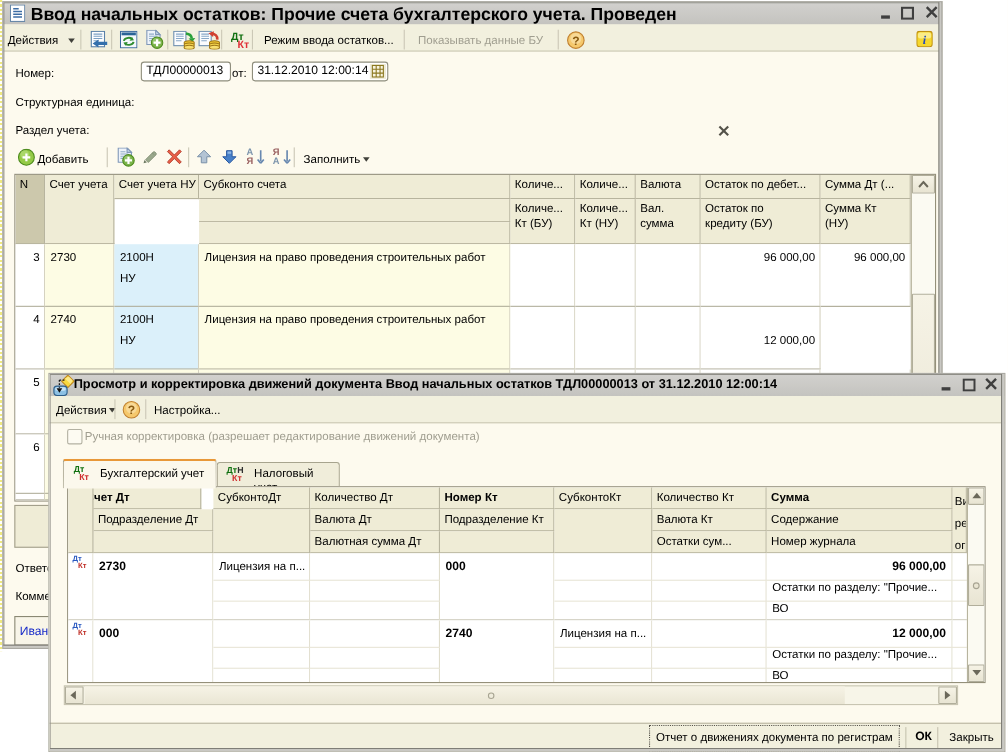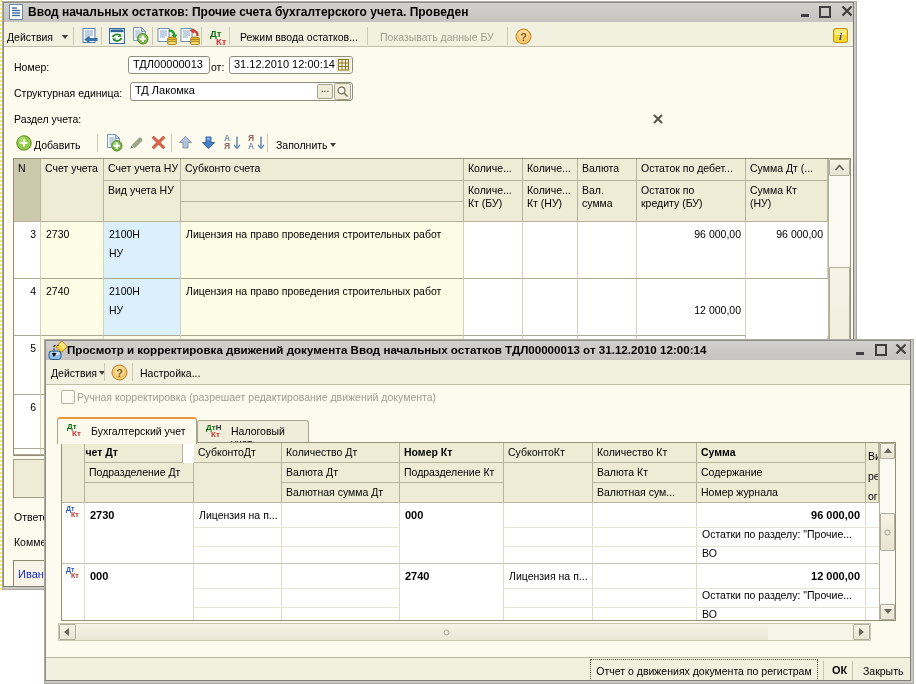--- a/index.html
+++ b/index.html
@@ -4,21 +4,21 @@
 <style>
 * { margin:0; padding:0; box-sizing:border-box; }
 html,body { width:916px; height:684px; background:#fff; overflow:hidden; }
 body { font-family:"Liberation Sans", sans-serif; font-size:10.5px; color:#000; position:relative; }
 .abs { position:absolute; }
 #leftdots { position:absolute; left:0; top:0; width:2px; height:592px;
   background:repeating-linear-gradient(to bottom,#eee87e 0 2px,#ffffff 2px 4px); }
 .win { position:absolute; background:#f2f0de; }
 .wborder { position:absolute; inset:0; border:1px solid #aaa9a3; box-shadow: inset -2px -2px 0 #c9c8c3, inset -3px -3px 0 #7f7e77, inset 1px 1px 0 #8f8e87; pointer-events:none; z-index:50; }
 .tbar { position:absolute; background:linear-gradient(#d2d1ce,#c4c3bf); }
-.ttext { position:absolute; font-weight:bold; font-size:12px; white-space:nowrap; top:4px; }
+.ttext { position:absolute; font-weight:bold; font-size:16px; white-space:nowrap; top:4px; }
 .mingl { position:absolute; width:8px; height:3px; background:#3f3f3f; }
 .tbsep { position:absolute; width:1px; height:18px; background:#cbc8b6; }
 .tbt { position:absolute; white-space:nowrap; }
 .gray { color:#a09e90; }
 .lbl { position:absolute; white-space:nowrap; }
 .fld { position:absolute; background:#fff; border:1px solid #8f8e7d; border-radius:3px; font-size:11px; padding:1px 3px 0 4px; white-space:nowrap; overflow:hidden; }
 .hc { position:absolute; background:#efecd6; border-right:1px solid #b7b49e; border-bottom:1px solid #b7b49e; padding:3px 3px 0 4px; overflow:hidden; line-height:13px; white-space:nowrap; }
 .bc { position:absolute; background:#fff; overflow:hidden; padding:3px 3px 0 5px; line-height:19px; white-space:nowrap; }
 .num { text-align:right; padding-right:4px; }
 .sbb { position:absolute; background:linear-gradient(#f6f3e6,#e8e4d2); border:1px solid #b1ae9b; border-radius:1px; }
@@ -145,28 +145,20 @@
       <g stroke="#8c7820">
           <rect x="2.5" y="1.5" width="10" height="10.5" fill="#f8f4e0"></rect>
       <line x1="2.5" y1="5" x2="12.5" y2="5"></line>
           <line x1="2.5" y1="8.5" x2="12.5" y2="8.5"></line>
       <line x1="6" y1="1.5" x2="6" y2="12"></line>
           <line x1="9.5" y1="1.5" x2="9.5" y2="12"></line>
         </g>
     </svg>
   </div>
   <div class="lbl" style="left:12px; top:86px;">Структурная единица:</div>
-  <div class="fld" style="left:128px; top:81px; width:223px; height:19px;">ТД Лакомка
-    <div class="abs" style="right:19px; top:1px; width:16px; height:15px; background:#efecd9; border:1px solid #a5a28c; border-radius:2px; text-align:center; line-height:8px; font-size:10px; color:#3a3a30;">...</div>
-    <svg class="abs" style="right:1px; top:0px;" width="17" height="17" viewBox="0 0 17 17">
-      <rect x="0.5" y="0.5" width="16" height="16" rx="2" fill="#efecd9" stroke="#a5a28c"></rect>
-      <circle cx="7.5" cy="7.5" r="3.4" fill="#fdfbef" stroke="#7a7660" stroke-width="1.3"></circle>
-      <line x1="10" y1="10" x2="13.5" y2="13.5" stroke="#7a7660" stroke-width="1.6"></line>
-    </svg>
-  </div>
   <div class="lbl" style="left:12px; top:112px;">Раздел учета:</div>
   <svg class="abs" style="left:649px; top:111px;" width="14" height="14" viewBox="0 0 14 14">
     <path d="M3 3 L11 11 M11 3 L3 11" stroke="#55534a" stroke-width="2"></path>
   </svg>
 
   <svg class="abs" style="left:14px; top:134px;" width="16" height="16" viewBox="0 0 16 16">
     <circle cx="8" cy="8" r="7.2" fill="#94ca46" stroke="#4e8c1e"></circle>
     <circle cx="6.5" cy="5.5" r="4" fill="#b8e080" opacity="0.6"></circle>
     <path d="M8 4.5 v7 M4.5 8 h7" stroke="#fff" stroke-width="2"></path>
   </svg>
@@ -210,21 +202,20 @@
       <path d="M4 0.5 v10 M4 12.5 L1.2 9 M4 12.5 L6.8 9" stroke="#6888b0" stroke-width="1.5" fill="none"></path>
     </svg>
   <div class="tbsep" style="left:265px; top:133px;"></div>
   <div class="lbl" style="left:274px; top:138px;">Заполнить</div>
   <div class="tri" style="left:328px; top:142px; border-left:3.5px solid transparent; border-right:3.5px solid transparent; border-top:4px solid #40403a;"></div>
 
   <div id="t1" class="abs" style="left:11px; top:157px; width:838px; height:298px; border:1px solid #94907a; background:#fff; overflow:hidden;">
       <div class="hc" style="left:0px; top:0px; width:27px; height:63px;background:#ccc8ac;">N</div>
       <div class="hc" style="left:27px; top:0px; width:63px; height:63px;">Счет учета</div>
       <div class="hc" style="left:90px; top:0px; width:77px; height:22px;">Счет учета НУ</div>
-      <div class="hc" style="left:90px; top:22px; width:77px; height:41px;">Вид учета НУ</div>
       <div class="hc" style="left:167px; top:0px; width:283px; height:22px;">Субконто счета</div>
       <div class="hc" style="left:167px; top:22px; width:283px; height:21px;"></div>
       <div class="hc" style="left:167px; top:43px; width:283px; height:20px;"></div>
       <div class="hc" style="left:450px; top:0px; width:59px; height:22px;">Количе...</div>
       <div class="hc" style="left:450px; top:22px; width:59px; height:41px;">Количе...<br>Кт (БУ)</div>
       <div class="hc" style="left:509px; top:0px; width:55px; height:22px;">Количе...</div>
       <div class="hc" style="left:509px; top:22px; width:55px; height:41px;">Количе...<br>Кт (НУ)</div>
       <div class="hc" style="left:564px; top:0px; width:59px; height:22px;">Валюта</div>
       <div class="hc" style="left:564px; top:22px; width:59px; height:41px;">Вал.<br>сумма</div>
       <div class="hc" style="left:623px; top:0px; width:109px; height:22px;">Остаток по дебет...</div>
@@ -347,21 +338,21 @@
       <div class="hc" style="left:531px; top:0px; width:104px; height:20px;">Количество Кт</div>
       <div class="hc" style="left:635px; top:0px; width:169px; height:20px;font-weight:bold;">Сумма</div>
       <div class="hc" style="left:23px; top:20px; width:109px; height:20px;">Подразделение Дт</div>
       <div class="hc" style="left:220px; top:20px; width:118px; height:20px;">Валюта Дт</div>
       <div class="hc" style="left:338px; top:20px; width:104px; height:20px;">Подразделение Кт</div>
       <div class="hc" style="left:531px; top:20px; width:104px; height:20px;">Валюта Кт</div>
       <div class="hc" style="left:635px; top:20px; width:169px; height:20px;">Содержание</div>
       <div class="hc" style="left:23px; top:40px; width:109px; height:20px;"></div>
       <div class="hc" style="left:220px; top:40px; width:118px; height:20px;">Валютная сумма Дт</div>
       <div class="hc" style="left:338px; top:40px; width:104px; height:20px;"></div>
-      <div class="hc" style="left:531px; top:40px; width:104px; height:20px;">Валютная сум...</div>
+      <div class="hc" style="left:531px; top:40px; width:104px; height:20px;">Остатки сум...</div>
       <div class="hc" style="left:635px; top:40px; width:169px; height:20px;">Номер журнала</div>
       <div class="hc" style="left:0px; top:0px; width:23px; height:60px;"></div>
       <div class="hc" style="left:132px; top:20px; width:88px; height:40px;"></div>
       <div class="hc" style="left:442px; top:20px; width:89px; height:40px;"></div>
       <div class="hc" style="left:804px; top:0px; width:13px; height:60px;padding-left:2px; padding-right:0; line-height:20px;">Ви<br>ре<br>ог</div>
       <div class="bc" style="left:0px; top:60px; width:23px; height:61px;border-right:1px solid #e0ddcc;border-bottom:1px solid #c6c3b2;">
         <span style="position:absolute; left:4px; top:3px; font-size:7px; font-weight:bold; line-height:6px;"><span style="color:#2858c0;">Дт</span><br><span style="color:#c03028; margin-left:5px;">Кт</span></span>
       </div>
       <div class="bc" style="left:23px; top:60px; width:109px; height:61px;border-right:1px solid #e0ddcc;border-bottom:1px solid #c6c3b2;font-weight:bold; font-size:11px;">2730</div>
       <div class="bc" style="left:132px; top:60px; width:88px; height:61px;border-right:1px solid #e0ddcc;border-bottom:1px solid #c6c3b2;">Лицензия на п...</div>

